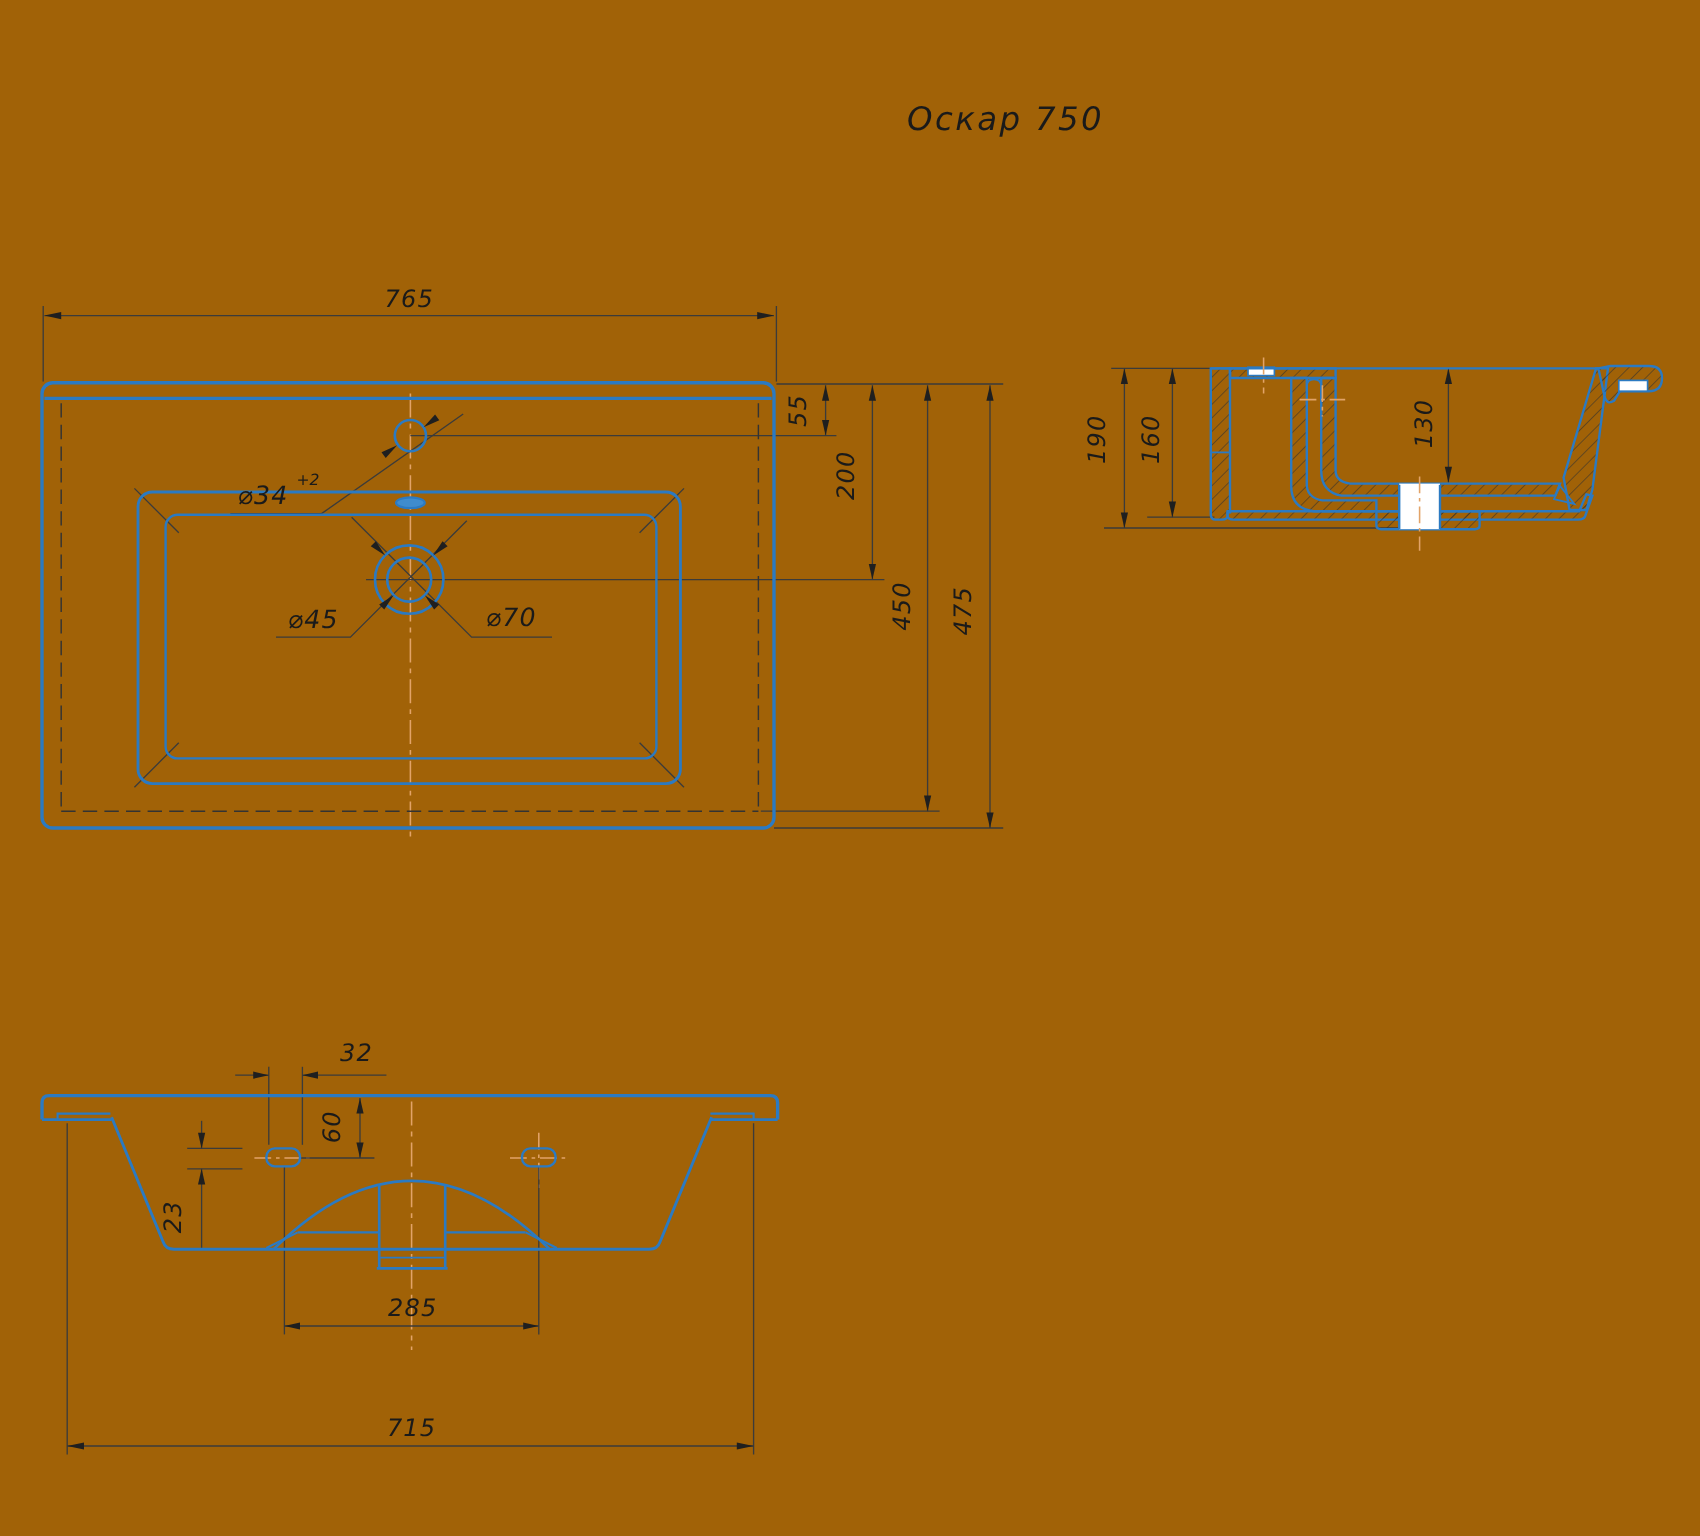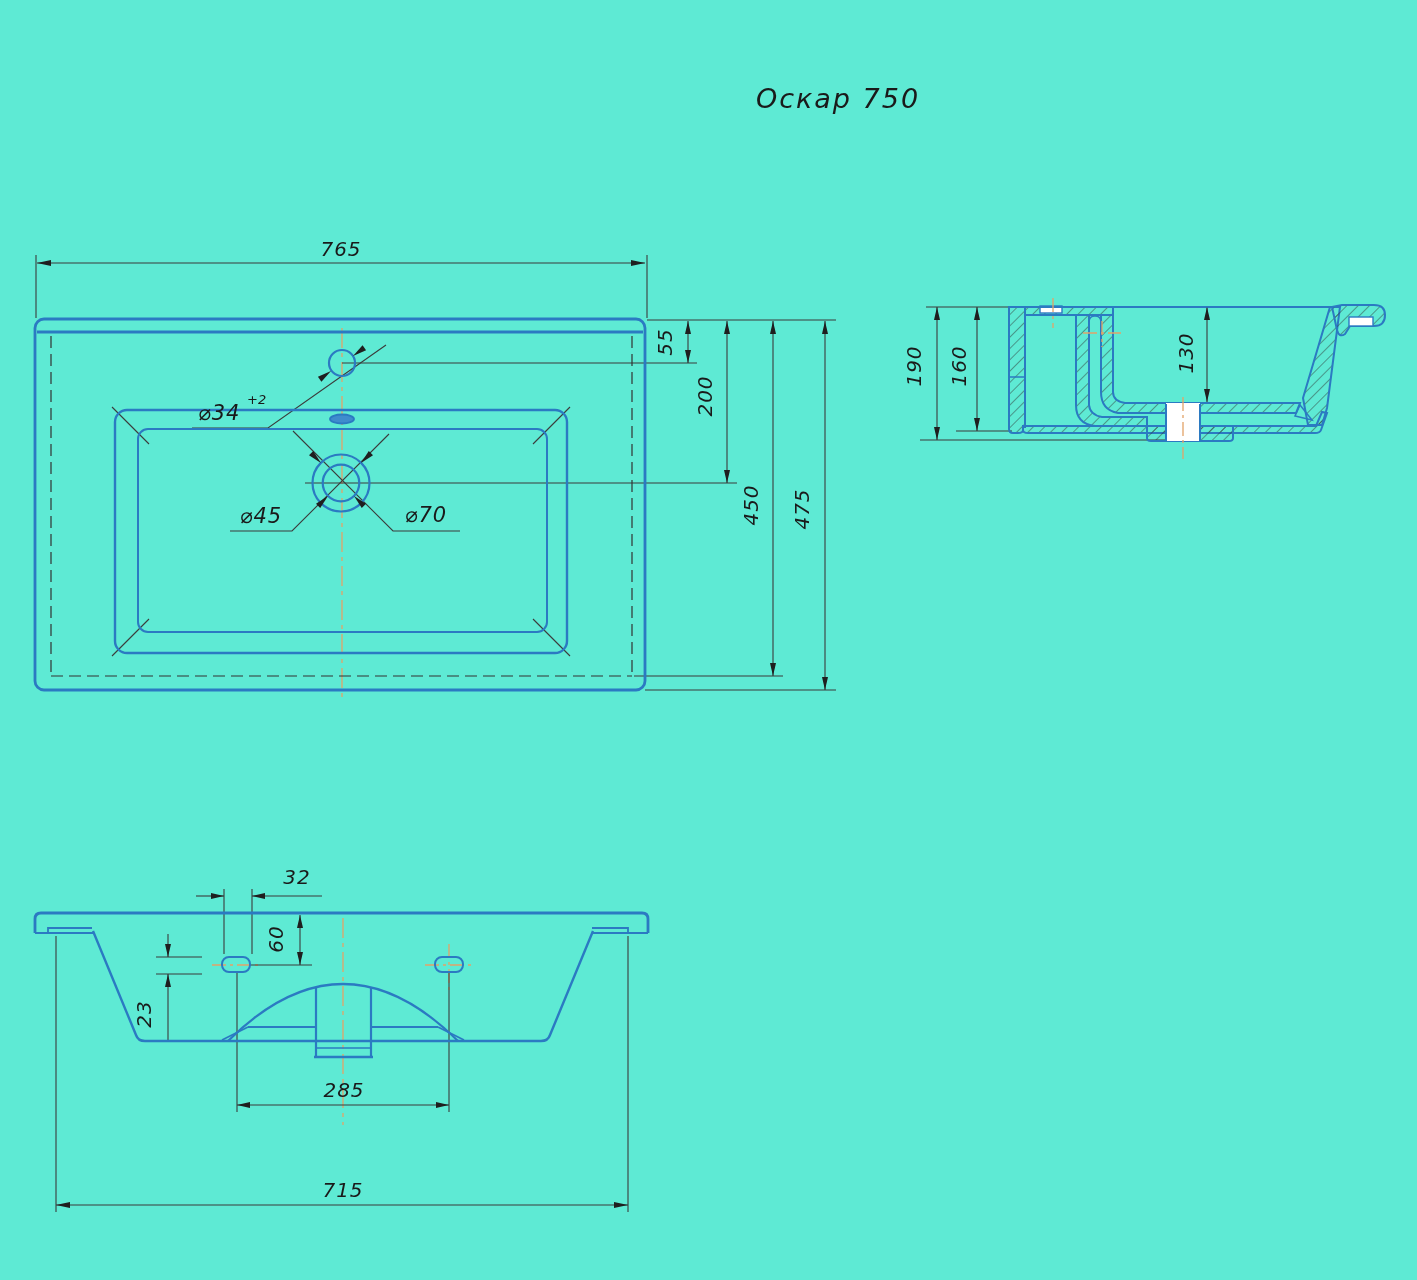--- a/index.html
+++ b/index.html
@@ -1,16 +1,16 @@
 <!DOCTYPE html>
 <html><head>
 <meta charset="utf-8">
 <style>
   html,body{margin:0;padding:0;background:#ffffff;}
-  .sheet{position:relative;width:1417px;height:1280px;background:#5eead4;overflow:hidden;}
+  .sheet{position:relative;width:1417px;height:1280px;background:#a16207;overflow:hidden;}
   svg{display:block;}
   text{font-family:"DejaVu Sans","Liberation Sans",sans-serif;font-style:italic;fill:#1a1a1a;}
   .dim{font-size:20px;letter-spacing:1px;}
   .dia{font-size:21px;letter-spacing:1px;}
   .tol{font-size:13px;}
   .title{font-size:27px;letter-spacing:2px;}
 </style>
 </head>
 <body>
 

